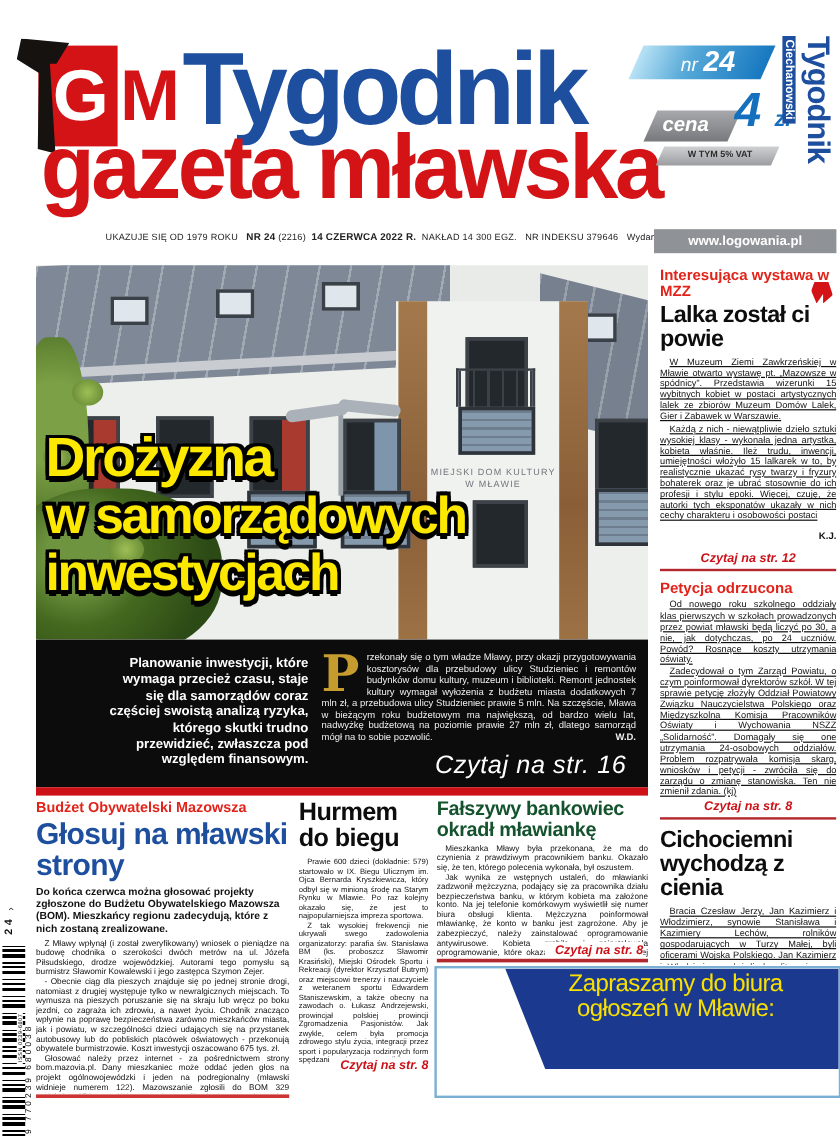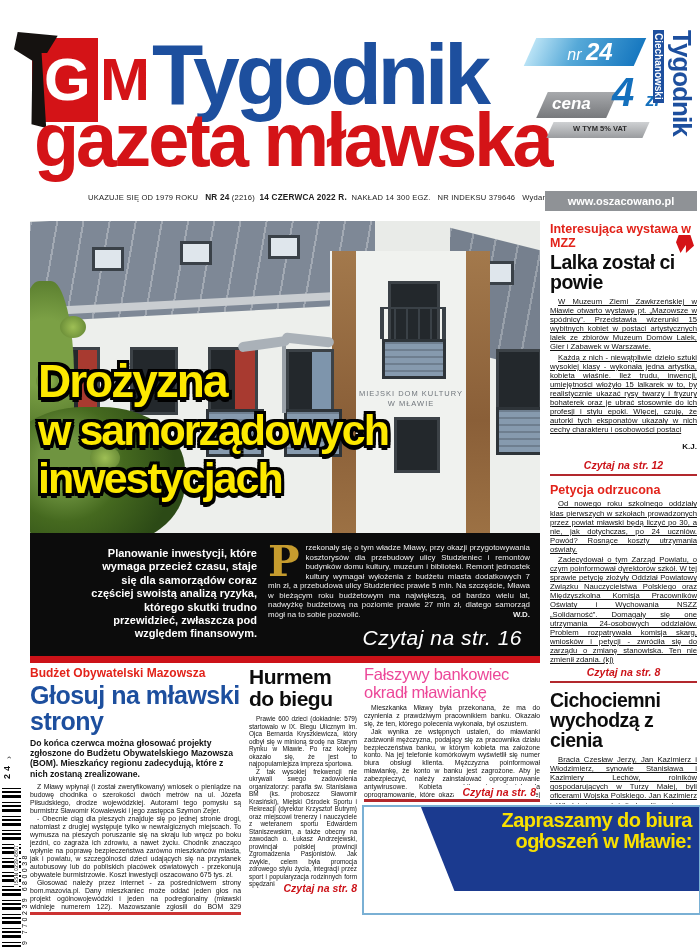--- a/index.html
+++ b/index.html
@@ -110,31 +110,31 @@
   .c1-head{color:#1d4f9e;font-weight:800;font-size:25px;line-height:26px;letter-spacing:-.5px;margin:1px 0 4px 0;}
   .c1-lead{font-weight:bold;font-size:8.6px;line-height:10.2px;margin:0 0 4px 0;}
   .b-body{font-size:6.9px;line-height:8px;text-align:justify;margin:0;}
   .b-body .indent{text-indent:7px;display:block;}
   .c1-line{left:30px;top:912px;width:211px;height:2.5px;background:#c33;}
   .col2{left:249px;top:666px;width:108px;height:228px;overflow:hidden;}
   .c2-head{color:#0d0d0d;font-weight:800;font-size:21px;line-height:22px;letter-spacing:-.5px;margin:0 0 5px 0;}
   .col2 .b-body{font-size:6.4px;line-height:7.5px;}
   .col2 .readmore{position:absolute;bottom:0;right:0;background:#fff;padding:1px 0 0 8px;margin:0;}
   .col3{left:364px;top:666px;width:176px;height:132px;overflow:hidden;}
-  .c3-head{color:#ec4899;font-weight:400;font-size:16.5px;line-height:17px;letter-spacing:-.3px;margin:0 0 3px 0;}
+  .c3-head{color:#14532d;font-weight:700;font-size:16.5px;line-height:17px;letter-spacing:-.3px;margin:0 0 3px 0;}
   .col3 .b-body{font-size:6.8px;line-height:7.9px;}
   .col3 .readmore{position:absolute;bottom:0;right:4px;background:#fff;padding:1px 0 0 8px;margin:0;}
   .c3-line{left:364px;top:799px;width:176px;height:2.5px;background:#b2282d;}
 
   
   .ad{left:362px;top:805px;width:335px;height:106px;background:#fff;border:2px solid #7ab0d4;}
   .ad-blue{position:absolute;left:0;top:0;width:100%;height:84px;background:#1b3a8f;
            clip-path:polygon(17% 0,100% 0,100% 100%,27% 100%);}
-  .ad-title{position:absolute;left:70px;top:3px;width:258px;text-align:right;color:#f8e000;
-            font-weight:700;font-size:20px;line-height:21px;letter-spacing:-.5px;}
+  .ad-title{position:absolute;left:70px;top:3px;width:258px;text-align:center;color:#f8e000;
+            font-weight:400;font-size:20px;line-height:21px;letter-spacing:-.5px;}
   .ad-lines{position:absolute;right:10px;top:46px;width:250px;text-align:right;color:#fff;
             font-weight:bold;font-size:12.5px;line-height:14.5px;}
   .cp-logo{position:absolute;left:8px;top:24px;width:80px;height:76px;}
   .cp-name{position:absolute;left:0px;bottom:0px;font-size:9px;color:#333;letter-spacing:.5px;}
 
   
   .barcode{left:2px;top:742px;width:30px;height:210px;}
   .bc-inner{position:absolute;left:0;top:0;width:205px;height:30px;
             transform:rotate(-90deg) translateX(-205px);transform-origin:top left;}
   .bc-stripes{position:absolute;left:0;top:0;width:160px;height:19px;
@@ -177,21 +177,21 @@
 
   <div class="abs info-bar">
     <span>UKAZUJE SIĘ OD 1979 ROKU</span>&nbsp;&nbsp;
     <b>NR 24</b>
     <span>(2216)</span>&nbsp;
     <b>14 CZERWCA 2022 R.</b>&nbsp;
     <span>NAKŁAD 14 300 EGZ.</span>&nbsp;&nbsp;
     <span>NR INDEKSU 379646</span>&nbsp;&nbsp;
     <span>Wydanie M</span>
   </div>
-  <div class="abs web-box">www.oszacowano.pl</div>
+  <div class="abs web-box">www.logowania.pl</div>
 
   <div class="abs photo">
     <div class="facade"></div>
     <div class="roof-l"></div>
     <div class="eave"></div>
     <div class="roof-r"></div>
     <div class="skylight" style="left:62px;top:26px;"></div>
     <div class="skylight" style="left:150px;top:20px;"></div>
     <div class="skylight" style="left:238px;top:14px;"></div>
     <div class="skylight" style="left:452px;top:40px;"></div>

